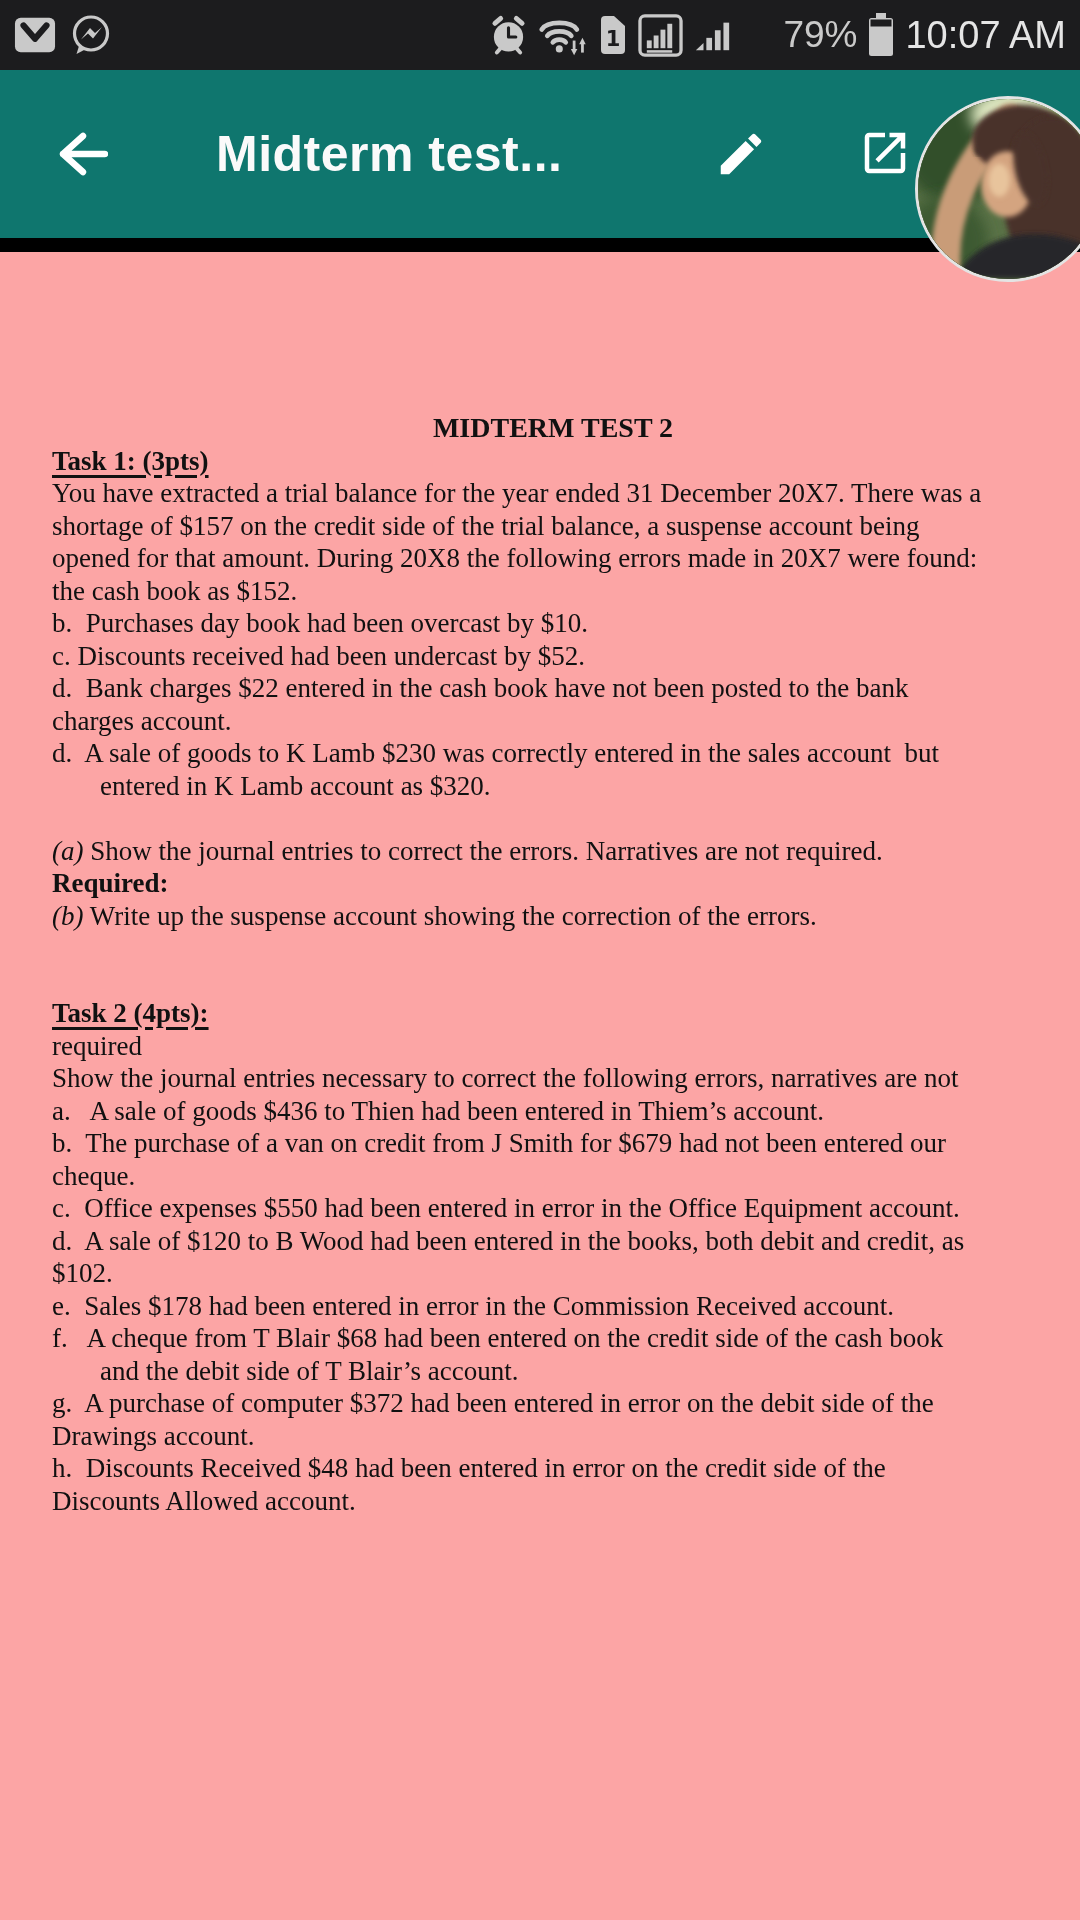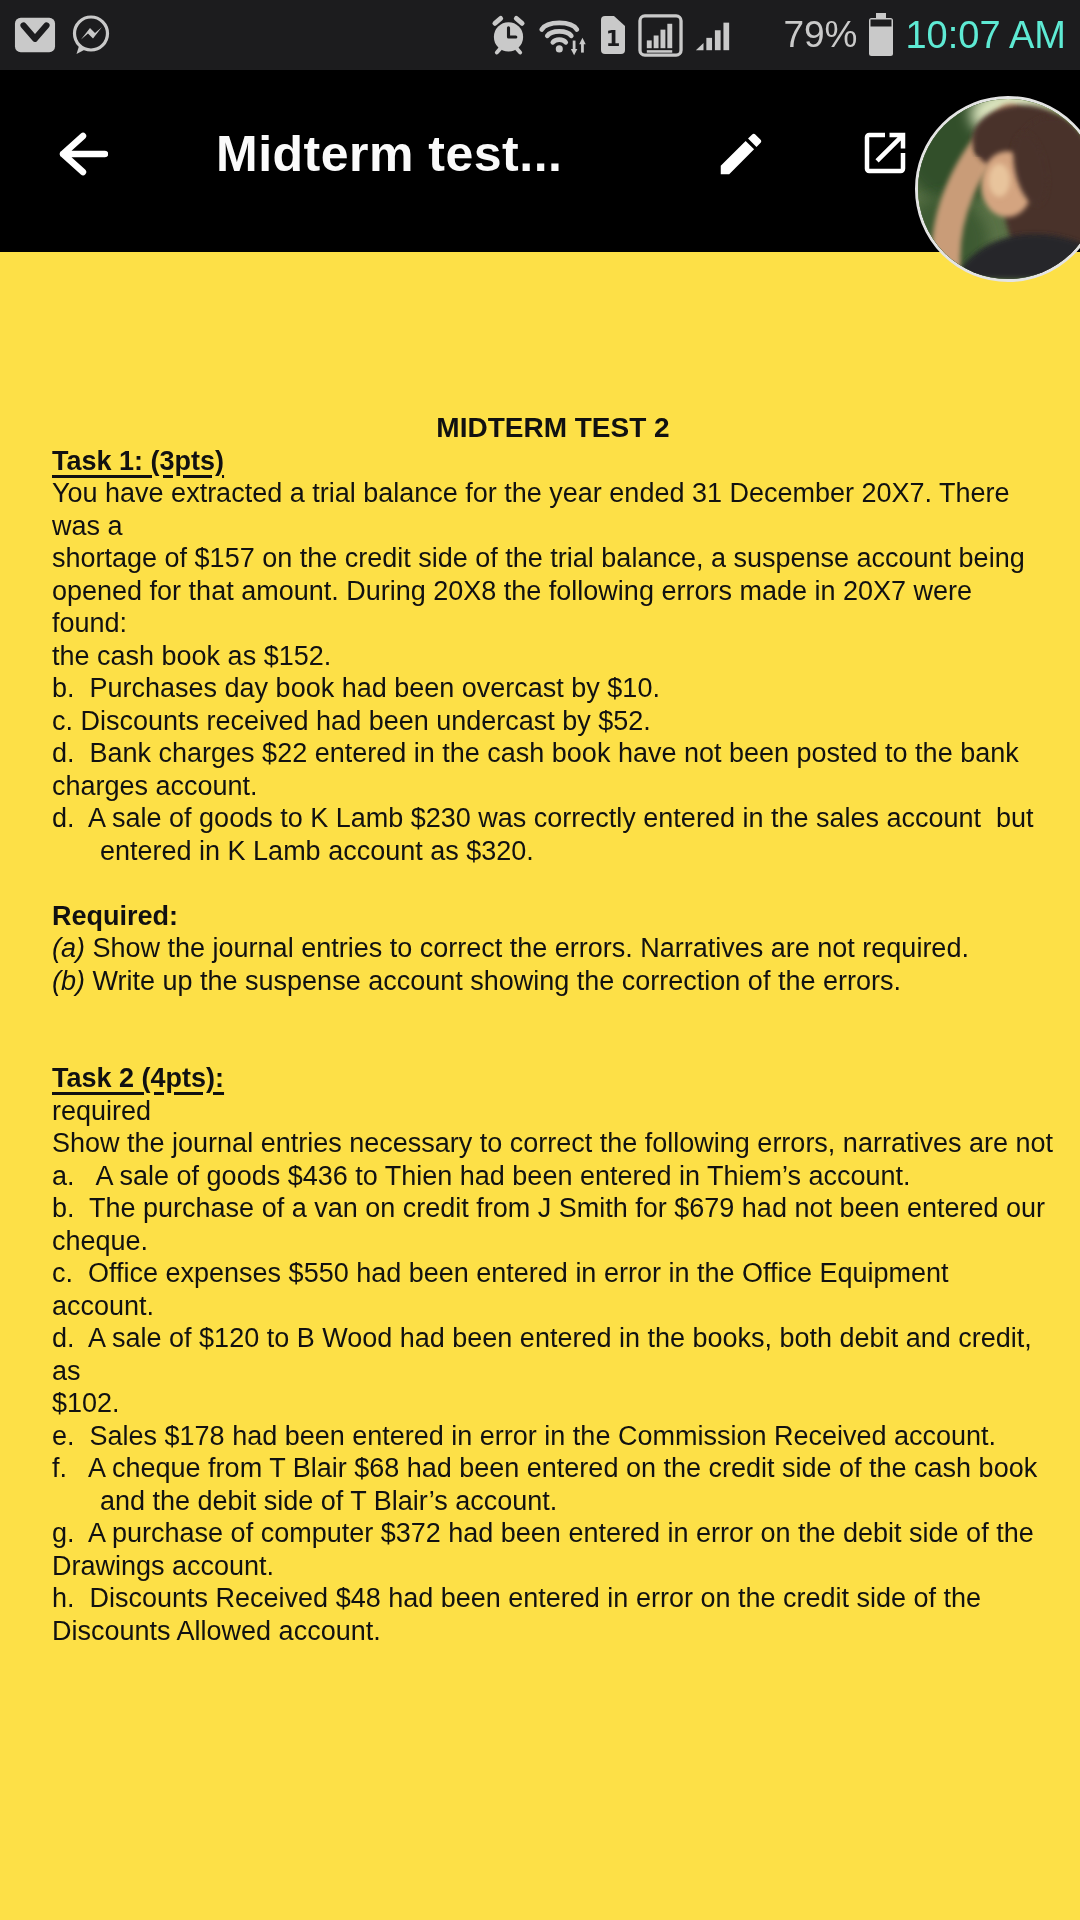--- a/index.html
+++ b/index.html
@@ -11,48 +11,48 @@
   
   .status-bar{
     position:absolute;left:0;top:0;width:1080px;height:70px;
     background:#1c1c1e;display:flex;align-items:center;
     padding:0 14px;box-sizing:border-box;gap:12px;
   }
   .sb-left{display:flex;align-items:center;gap:14px;}
   .sb-spacer{flex:1;}
   .sb-right{display:flex;align-items:center;gap:11px;}
   .sb-text{color:#c9c9c9;font-size:37px;letter-spacing:0;margin-left:40px;}
-  .sb-time{color:#5eead4;font-size:38px;}
+  .sb-time{color:#e5e5e5;font-size:38px;}
   
   .app-bar{
     position:absolute;left:0;top:70px;width:1080px;height:168px;
-    background:#000000;
+    background:#0f766e;
   }
   .back-btn{position:absolute;left:56px;top:62px;width:52px;height:44px;cursor:pointer;}
   .app-title{
     position:absolute;left:216px;top:50%;transform:translateY(-50%);
     color:#fafafa;font-size:50px;font-weight:700;letter-spacing:.5px;white-space:nowrap;
   }
   .edit-btn{position:absolute;left:714px;top:57px;width:54px;height:54px;cursor:pointer;}
   .open-btn{position:absolute;left:858px;top:56px;width:54px;height:54px;cursor:pointer;}
   .divider-strip{
     position:absolute;left:0;top:238px;width:1080px;height:14px;background:#000000;
   }
   .avatar{
     position:absolute;left:915px;top:96px;width:186px;height:186px;
     border-radius:50%;overflow:hidden;border:3px solid #e4e4e4;
     box-sizing:border-box;background:#5a7247;cursor:pointer;z-index:5;
   }
   .avatar svg{display:block;width:100%;height:100%;}
   
   .document-area{
     position:absolute;left:0;top:252px;width:1080px;height:1668px;
-    background:#fde047;box-sizing:border-box;
+    background:#fca5a5;box-sizing:border-box;
     padding:160px 26px 0 52px;
-    font-family:Liberation Sans, sans-serif;color:#111111;
+    font-family:Liberation Serif, serif;color:#111111;
   }
   .doc-line{
     white-space:pre-wrap;font-size:27px;line-height:32.5px;min-height:32.5px;
   }
   .doc-line.title{font-weight:700;text-align:center;font-size:28px;}
   .doc-line.heading{font-weight:700;text-decoration:underline;text-decoration-thickness:2.5px;text-underline-offset:5px;}
   .doc-line.bold{font-weight:700;}
   .doc-line.indent{padding-left:48px;}
   .doc-line.req i{font-style:italic;}
 </style>
@@ -170,22 +170,22 @@
         <div class="doc-line body">shortage of $157 on the credit side of the trial balance, a suspense account being</div>
         <div class="doc-line body">opened for that amount. During 20X8 the following errors made in 20X7 were found:</div>
         <div class="doc-line body">the cash book as $152.</div>
         <div class="doc-line body">b.  Purchases day book had been overcast by $10.</div>
         <div class="doc-line body">c. Discounts received had been undercast by $52.</div>
         <div class="doc-line body">d.  Bank charges $22 entered in the cash book have not been posted to the bank</div>
         <div class="doc-line body">charges account.</div>
         <div class="doc-line body">d.  A sale of goods to K Lamb $230 was correctly entered in the sales account  but</div>
         <div class="doc-line indent">entered in K Lamb account as $320.</div>
         <div class="doc-line blank"></div>
+        <div class="doc-line req"><i>(a)</i> Show the journal entries to correct the errors. Narratives are not required.</div>
         <div class="doc-line bold">Required:</div>
-        <div class="doc-line req"><i>(a)</i> Show the journal entries to correct the errors. Narratives are not required.</div>
         <div class="doc-line req"><i>(b)</i> Write up the suspense account showing the correction of the errors.</div>
         <div class="doc-line blank"></div>
         <div class="doc-line blank"></div>
         <div class="doc-line heading">Task 2 (4pts):</div>
         <div class="doc-line body">required</div>
         <div class="doc-line body">Show the journal entries necessary to correct the following errors, narratives are not</div>
         <div class="doc-line body">a.   A sale of goods $436 to Thien had been entered in Thiem’s account.</div>
         <div class="doc-line body">b.  The purchase of a van on credit from J Smith for $679 had not been entered our</div>
         <div class="doc-line body">cheque.</div>
         <div class="doc-line body">c.  Office expenses $550 had been entered in error in the Office Equipment account.</div>

